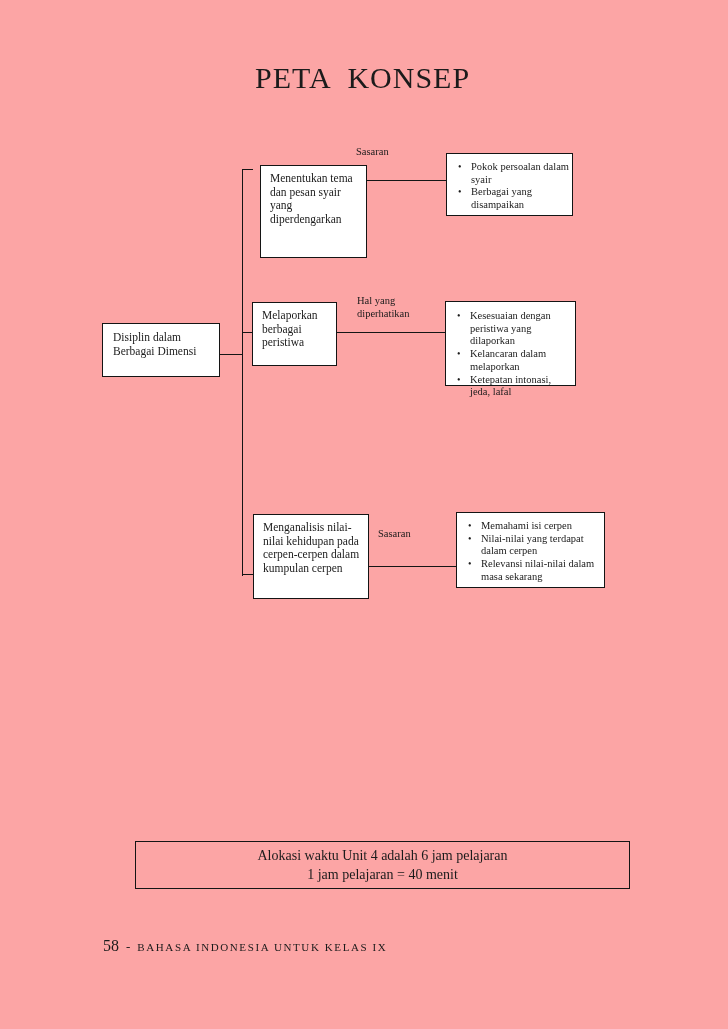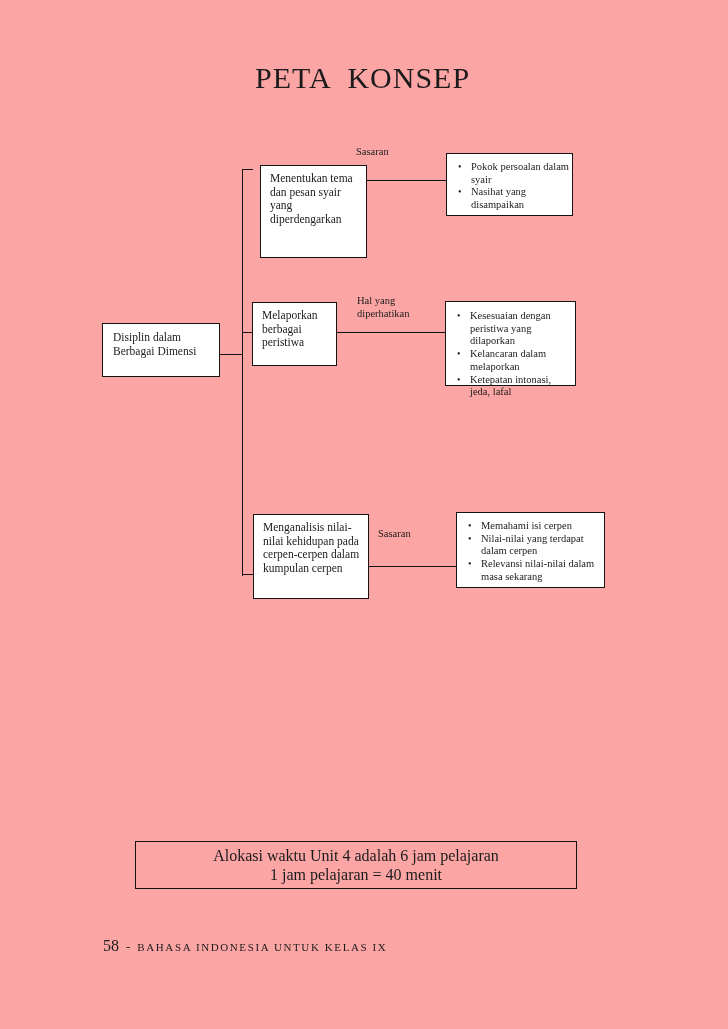--- a/index.html
+++ b/index.html
@@ -48,26 +48,26 @@
   .li .dot { flex: 0 0 13px; width: 13px; font-size: 10px; }
   .conn-label {
     position: absolute;
     font-size: 10.5px;
     line-height: 12.7px;
   }
   .alloc {
     position: absolute;
     left: 135px;
     top: 841px;
-    width: 442px;
+    width: 495px;
     height: 48px;
     border: 1.4px solid #141414;
     box-sizing: border-box;
     text-align: center;
-    font-size: 16px;
+    font-size: 14px;
     line-height: 19px;
     padding-top: 4px;
   }
   .footer {
     position: absolute;
     left: 103px;
     top: 937px;
     white-space: nowrap;
   }
   .footer .pg { font-size: 16px; }
@@ -100,21 +100,21 @@
   <div class="node" style="left:252px; top:302px; width:85px; height:64px;">Melaporkan berbagai peristiwa</div>
   <div class="node" style="left:253px; top:514px; width:116px; height:85px;">Menganalisis nilai-nilai kehidupan pada cerpen-cerpen dalam kumpulan cerpen</div>
 
   <div class="detail" style="left:446px; top:153px; width:127px; height:63px; padding-top:7px;">
     <div class="li">
       <span class="dot">•</span>
       <span>Pokok persoalan dalam syair</span>
     </div>
     <div class="li">
       <span class="dot">•</span>
-      <span>Nasihat yang disampaikan</span>
+      <span>Berbagai yang disampaikan</span>
     </div>
   </div>
 
   <div class="detail" style="left:445px; top:301px; width:131px; height:85px; padding-top:8px;">
     <div class="li">
       <span class="dot">•</span>
       <span>Kesesuaian dengan peristiwa yang dilaporkan</span>
     </div>
     <div class="li">
       <span class="dot">•</span>

